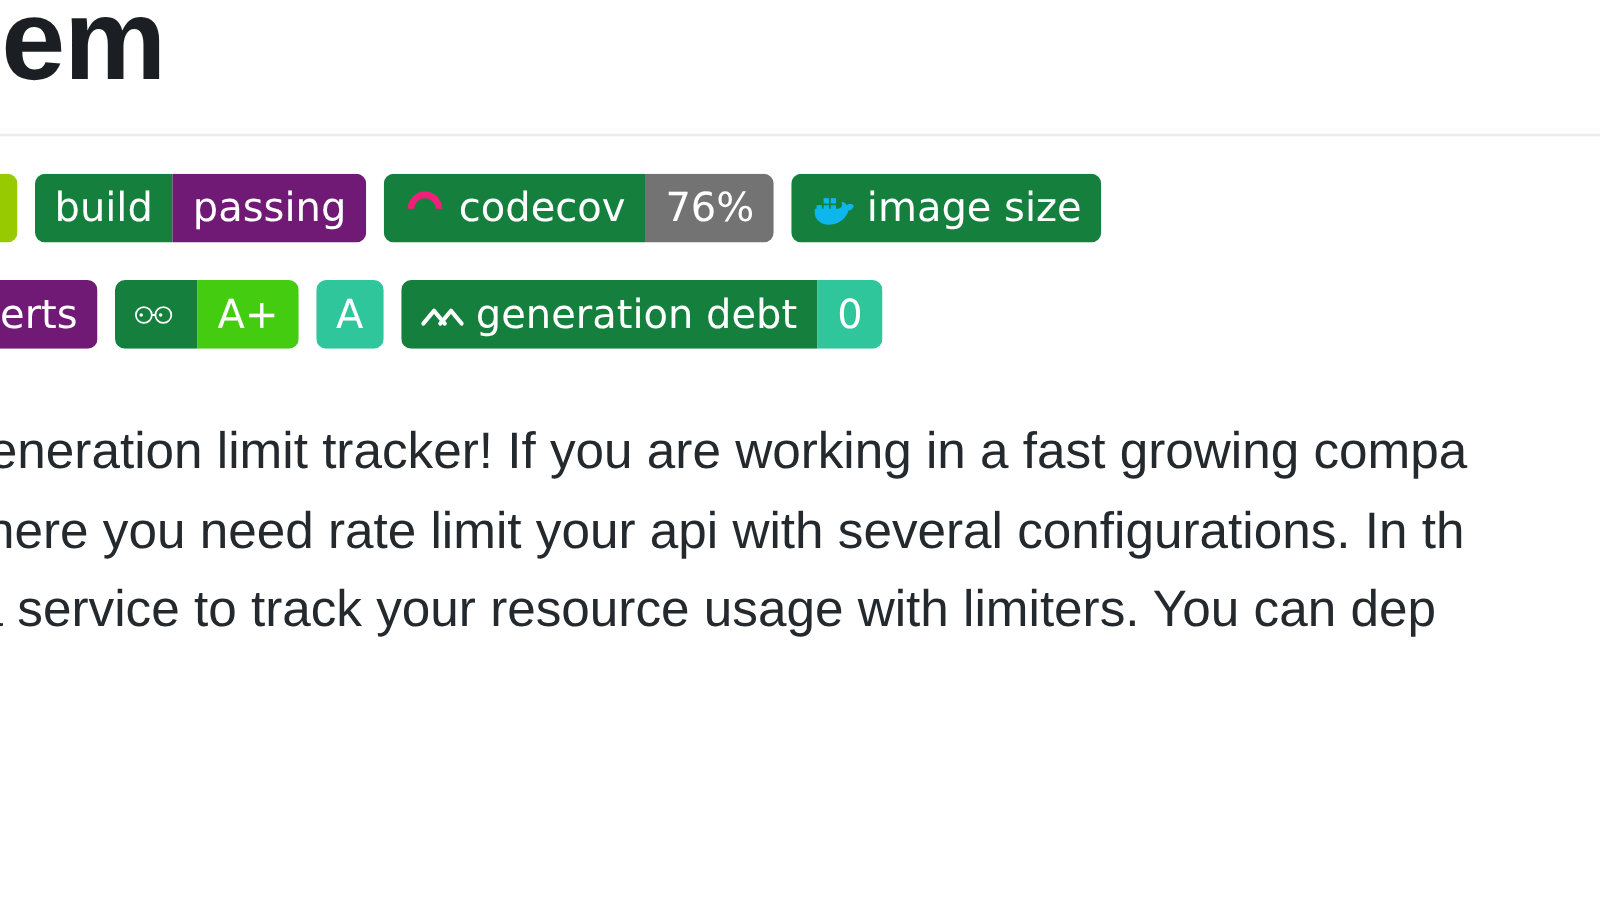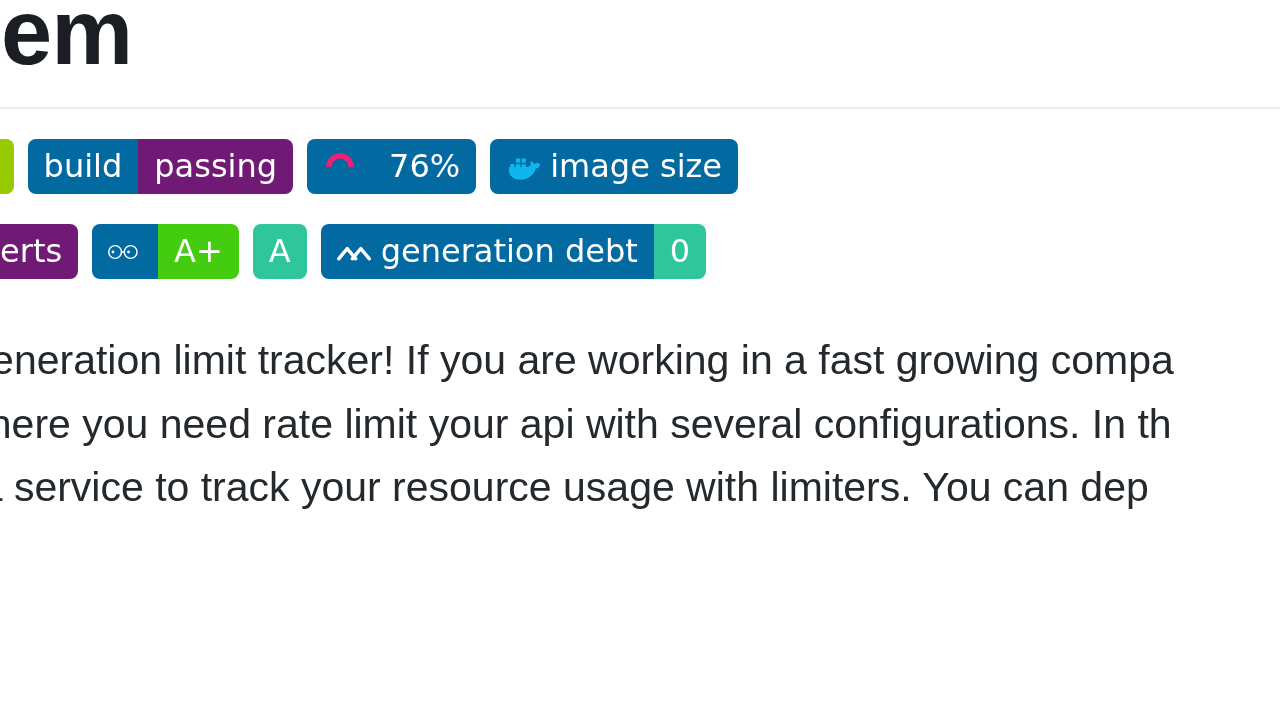--- a/index.html
+++ b/index.html
@@ -53,23 +53,23 @@
     color: #fff;
     white-space: nowrap;
     flex: 0 0 auto;
   }
   .badge .seg {
     display: inline-flex;
     align-items: center;
     padding: 0 16px;
     gap: 10px;
   }
-  .badge .left  { background: #0369a1; }
+  .badge .left  { background: #15803d; }
   .badge .right-green   { background: #701a75;    }
-  .badge .right-orange  { background: #0369a1; text-align: center; }
+  .badge .right-orange  { background: #737373; text-align: center; }
   .badge .right-teal    { background: #2fc69b; }
   .badge .right-bgreen  { background: #44cc11; }
   .badge .single-olive  { background: #97ca00; }
   .icon {
     display: inline-flex;
     align-items: center;
     justify-content: center;
     width: 34px;
     height: 34px;
   }
@@ -101,20 +101,21 @@
         <span class="seg right-green">passing</span>
       </span>
 
       <span class="badge">
         <span class="seg left">
           <span class="icon">
             <svg viewBox="0 0 256 256">
                 <path fill="#F01F7A" d="M128 24c-57 0-104 47-104 104h40c0-35 29-64 64-64s64 29 64 64h40c0-57-47-104-104-104z"></path>
               </svg>
           </span>
+          <span>codecov</span>
         </span>
         <span class="seg right-orange">76%</span>
       </span>
 
 
       <span class="badge">
         <span class="seg left">
           <span class="icon">
             <svg viewBox="0 0 24 24">
                 <g fill="#0db7ed">

